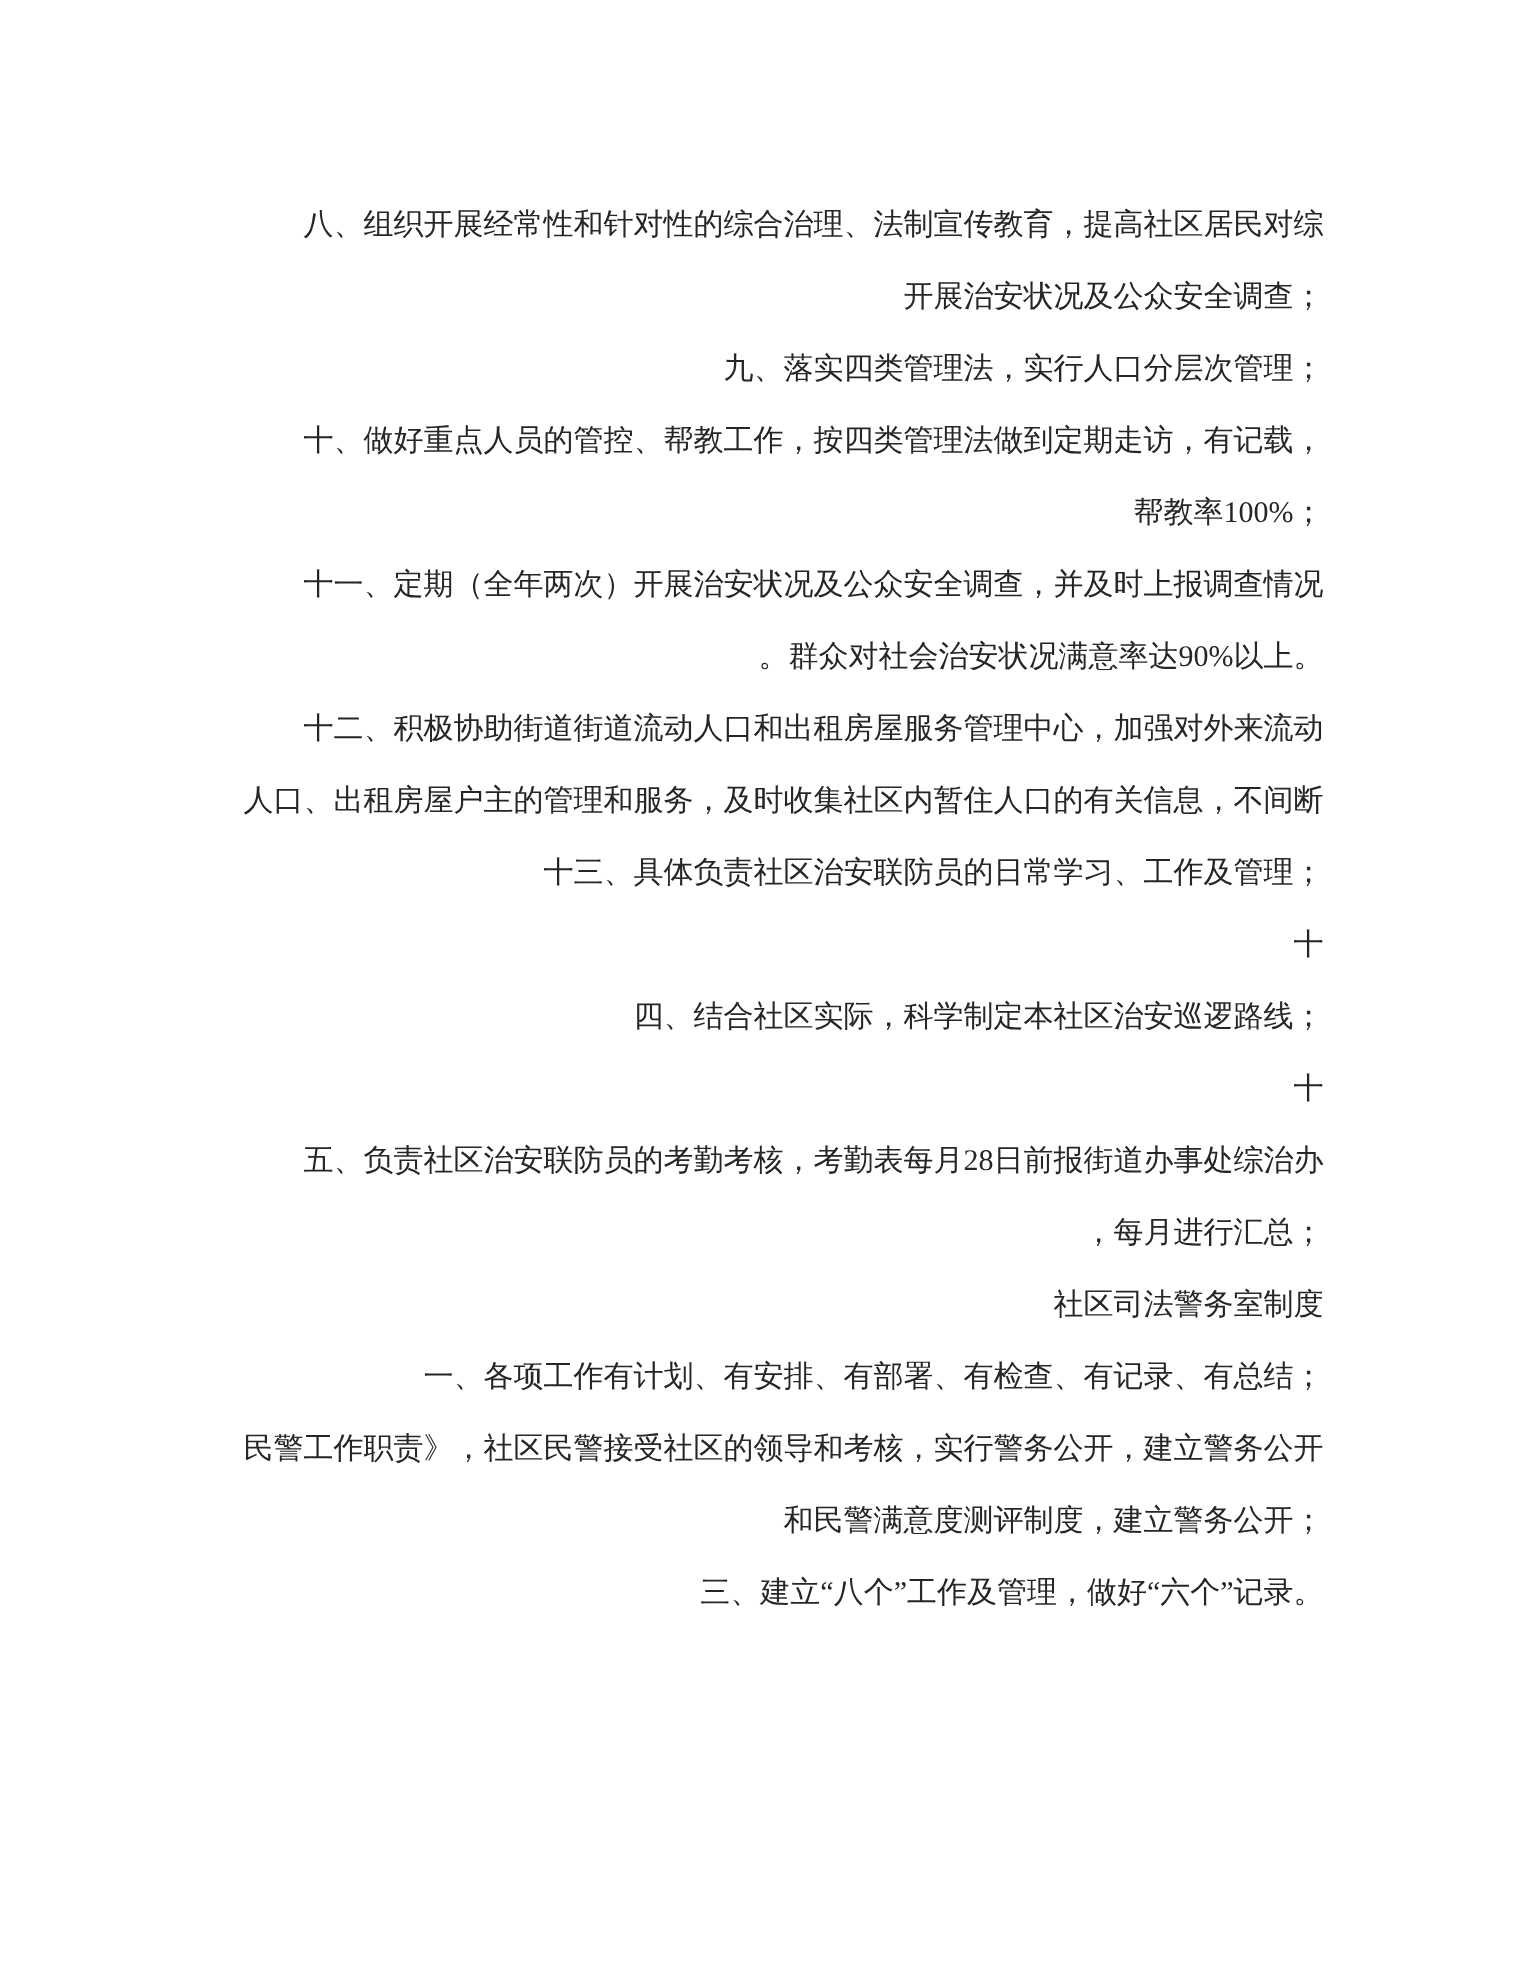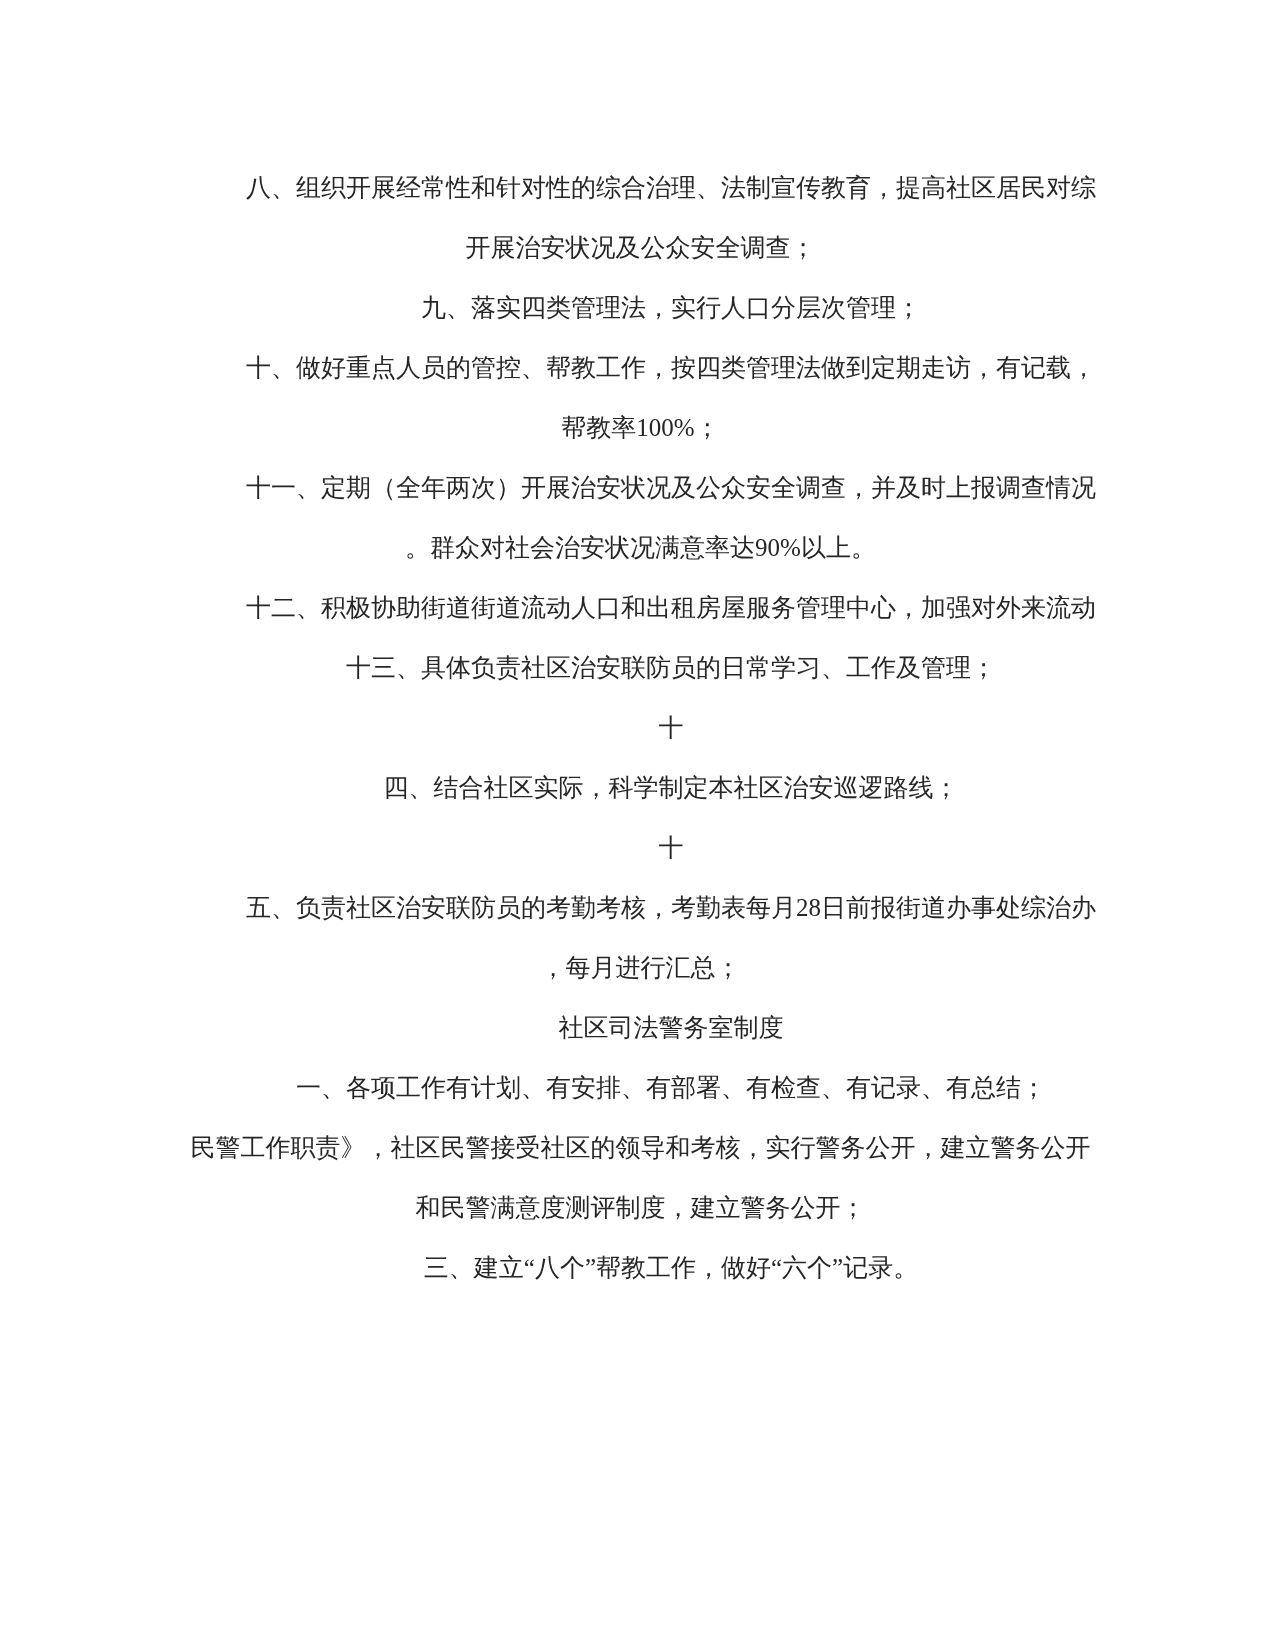--- a/index.html
+++ b/index.html
@@ -28,44 +28,45 @@
     top: 158px;
     width: 925px;
   }
   .line {
     height: 60px;
     line-height: 60px;
     font-size: 25px;
     letter-spacing: 0;
     color: #262626;
     white-space: nowrap;
-    text-align: center;
+    text-align: right;
   }
   .line.indent {
     padding-left: 61px;
   }
 </style>
 </head>
 <body style="background: rgb(255, 255, 255);">
 
 <div class="page">
   <div class="doc-body" style="color: rgb(38, 38, 38);">
       <div class="line indent">八、组织开展经常性和针对性的综合治理、法制宣传教育，提高社区居民对综</div>
       <div class="line">开展治安状况及公众安全调查；</div>
       <div class="line indent">九、落实四类管理法，实行人口分层次管理；</div>
       <div class="line indent">十、做好重点人员的管控、帮教工作，按四类管理法做到定期走访，有记载，</div>
       <div class="line">帮教率100%；</div>
       <div class="line indent">十一、定期（全年两次）开展治安状况及公众安全调查，并及时上报调查情况</div>
       <div class="line">。群众对社会治安状况满意率达90%以上。</div>
       <div class="line indent">十二、积极协助街道街道流动人口和出租房屋服务管理中心，加强对外来流动</div>
+      <div class="line">人口、出租房屋户主的管理和服务，及时收集社区内暂住人口的有关信息，不间断</div>
       <div class="line indent">十三、具体负责社区治安联防员的日常学习、工作及管理；</div>
       <div class="line indent">十</div>
       <div class="line indent">四、结合社区实际，科学制定本社区治安巡逻路线；</div>
       <div class="line indent">十</div>
       <div class="line indent">五、负责社区治安联防员的考勤考核，考勤表每月28日前报街道办事处综治办</div>
       <div class="line">，每月进行汇总；</div>
       <div class="line indent">社区司法警务室制度</div>
       <div class="line indent">一、各项工作有计划、有安排、有部署、有检查、有记录、有总结；</div>
       <div class="line">民警工作职责》，社区民警接受社区的领导和考核，实行警务公开，建立警务公开</div>
       <div class="line">和民警满意度测评制度，建立警务公开；</div>
-      <div class="line indent">三、建立“八个”帮教工作，做好“六个”记录。</div>
+      <div class="line indent">三、建立“八个”工作及管理，做好“六个”记录。</div>
     </div>
 </div>
 
 </body></html>

